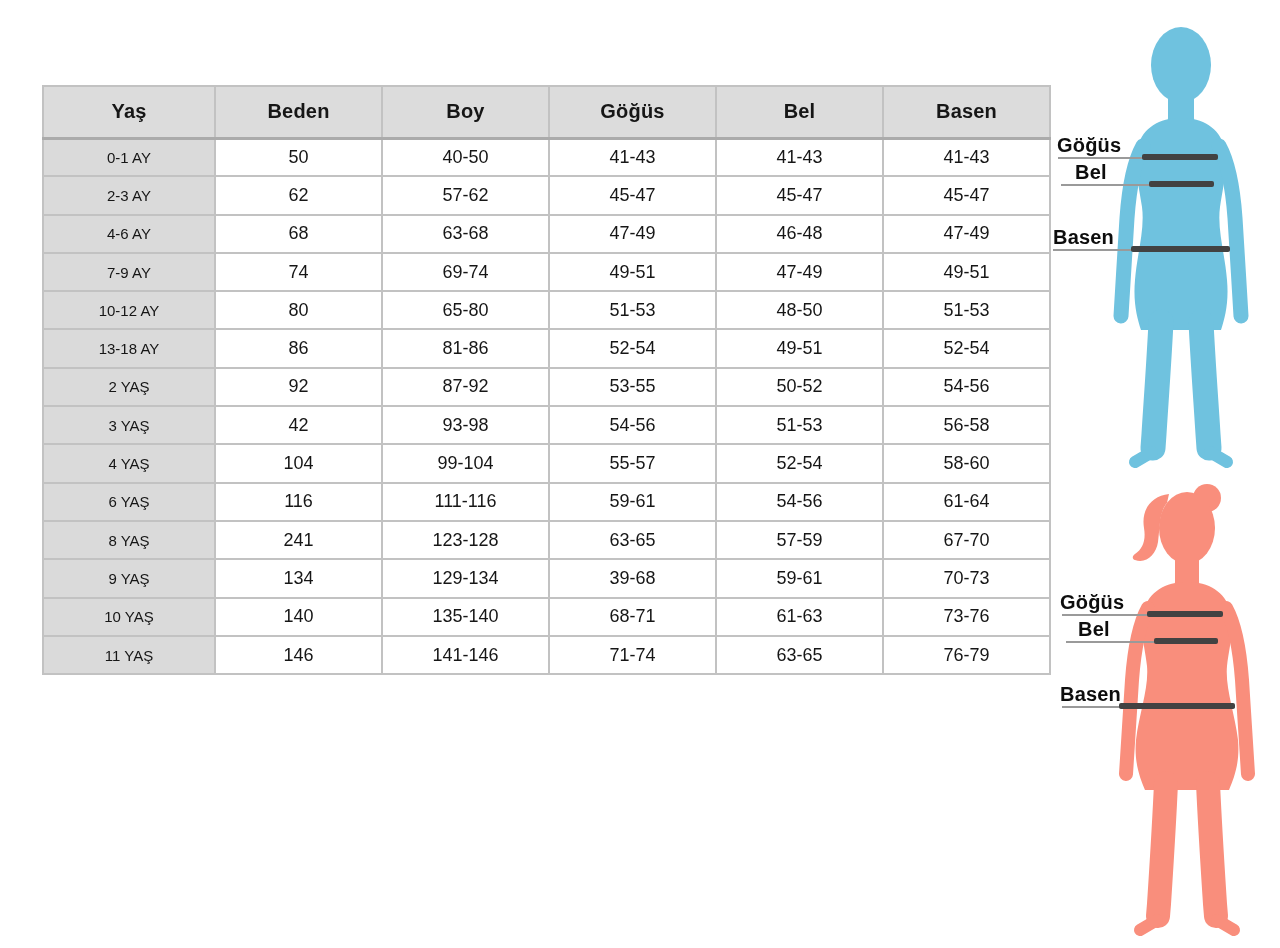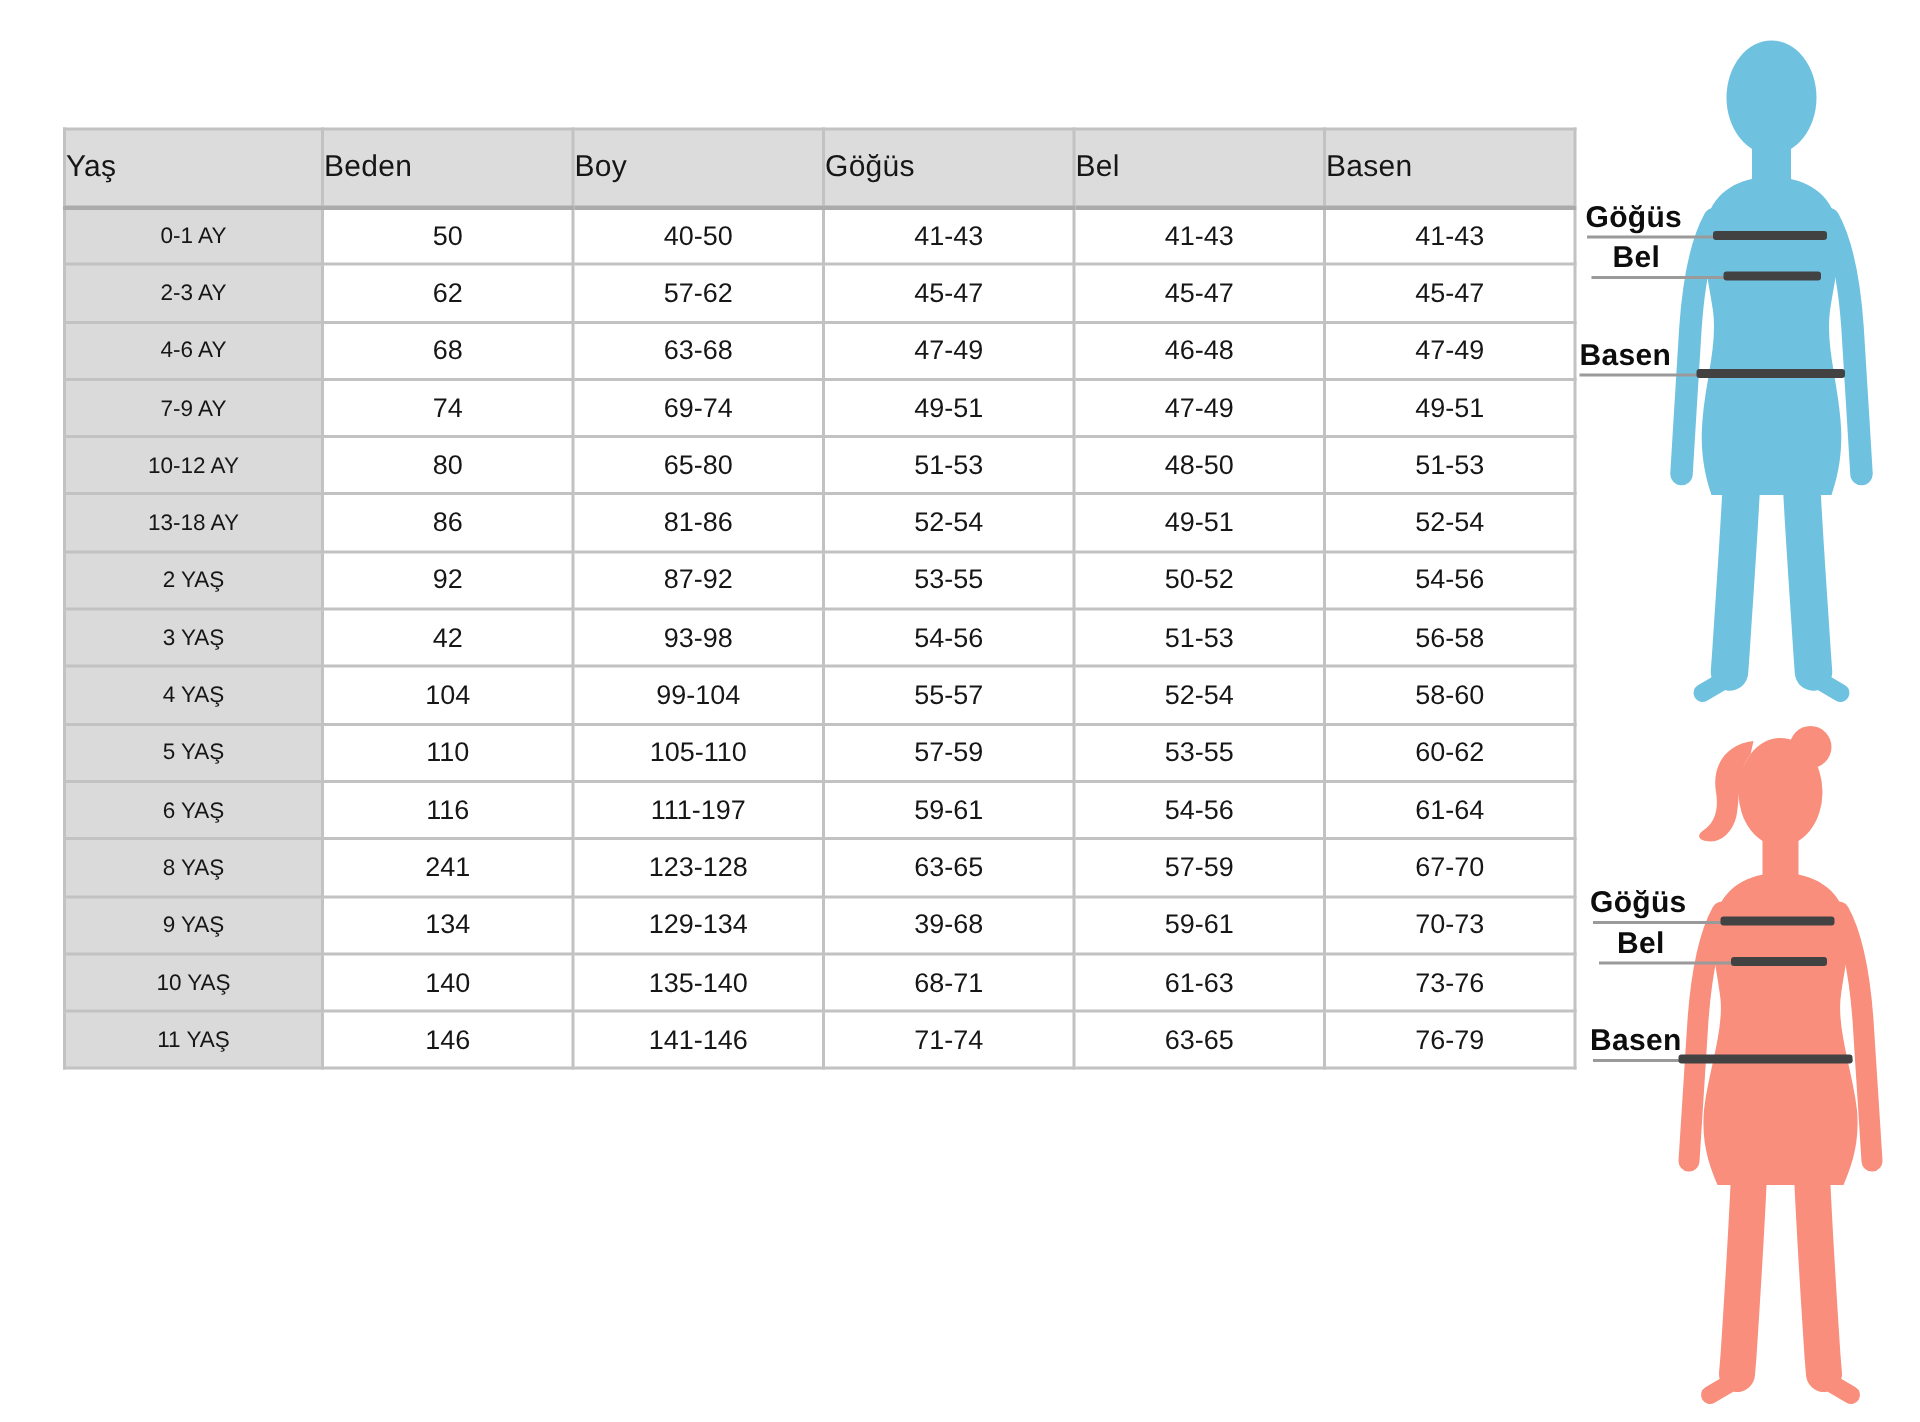--- a/index.html
+++ b/index.html
@@ -20,24 +20,24 @@
   table.size-chart{
     position:absolute;left:42px;top:85px;width:1007px;
     border-collapse:collapse;table-layout:fixed;
     border:2px solid var(--outer-border);
     color:var(--text-color);
   }
   table.size-chart col.c-age{width:172px;}
   table.size-chart col.c-val{width:167px;}
   table.size-chart th{
     background:var(--header-bg);
-    height:52px;font-size:20px;font-weight:normal;
+    height:52px;font-size:20px;font-weight:bold;
     border:2px solid var(--grid-line);
     border-bottom:3px solid #ababab;
-    text-align:left;vertical-align:middle;
+    text-align:center;vertical-align:middle;
     letter-spacing:.2px;
     margin-left:40px;
   }
   table.size-chart td{
     height:38.3px;font-size:18px;
     border:2px solid var(--grid-line);
     text-align:center;vertical-align:middle;
     background:#ffffff;
   }
   table.size-chart td:first-child{
@@ -148,31 +148,23 @@
         </tr>
         <tr>
           <td>4 YAŞ</td>
           <td>104</td>
           <td>99-104</td>
           <td>55-57</td>
           <td>52-54</td>
           <td>58-60</td>
         </tr>
         <tr>
-          <td>5 YAŞ</td>
-          <td>110</td>
-          <td>105-110</td>
-          <td>57-59</td>
-          <td>53-55</td>
-          <td>60-62</td>
-        </tr>
-        <tr>
           <td>6 YAŞ</td>
           <td>116</td>
-          <td>111-197</td>
+          <td>111-116</td>
           <td>59-61</td>
           <td>54-56</td>
           <td>61-64</td>
         </tr>
         <tr>
           <td>8 YAŞ</td>
           <td>241</td>
           <td>123-128</td>
           <td>63-65</td>
           <td>57-59</td>

